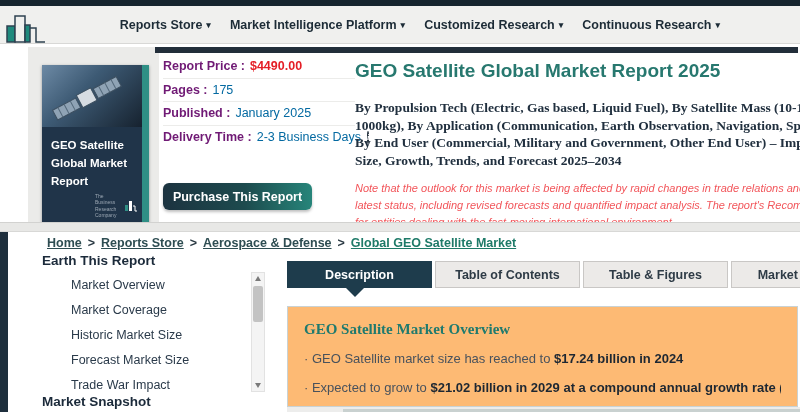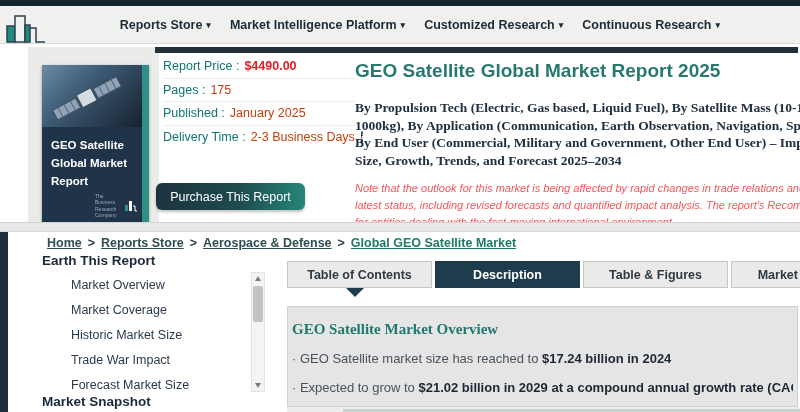--- a/index.html
+++ b/index.html
@@ -21,27 +21,27 @@
   .cover-teal { position:absolute; right:0; top:0; width:7px; height:100%; background:#2f8f85; }
   .cover-photo { position:absolute; left:0; top:0; width:100px; height:62px; background:linear-gradient(135deg,#6d8aa5 0%,#3d5a74 40%,#16222f 100%); overflow:hidden; }
   .cover-title { position:absolute; left:0; top:72px; width:100px; padding:0 9px; font-size:11.5px; font-weight:bold; color:#ffffff; line-height:1.55; }
   .cover-brand { position:absolute; right:12px; bottom:9px; display:flex; align-items:center; gap:3px; }
   .cover-brand-text { width:27px; font-size:5px; line-height:1.25; color:#9aa6b2; }
   
   .details-topbar { position:absolute; left:155px; top:47px; width:643px; height:6px; background:#222e3a; }
   .details { position:absolute; left:163px; top:55px; width:192px; }
   .detail-row { display:flex; align-items:center; height:23.5px; font-size:12.5px; border-bottom:1px solid #ececea; }
   .detail-row:last-child { border-bottom:none; }
-  .detail-label { font-weight:normal; color:#0f766e; margin-right:5px; white-space:nowrap; }
-  .detail-value { color:#c2410c; white-space:nowrap; }
+  .detail-label { font-weight:bold; color:#701a75; margin-right:5px; white-space:nowrap; }
+  .detail-value { color:#0369a1; white-space:nowrap; }
   .detail-value.red { color:#e41e26; font-weight:bold; }
   .info-icon { display:inline-block; width:13px; height:13px; margin-left:6px; border-radius:50%; background:#1c2a36; color:#fff; font-family:"Liberation Serif",serif; font-style:italic; font-weight:bold; font-size:9px; line-height:13px; text-align:center; cursor:pointer; }
-  .purchase-btn { position:absolute; left:156px; top:183px; width:149px; height:27px; border:none; border-radius:6px; cursor:pointer;
+  .purchase-btn { position:absolute; left:163px; top:183px; width:149px; height:27px; border:none; border-radius:6px; cursor:pointer;
     background:linear-gradient(90deg,#1c3340 0%,#1d4b4e 55%,#27857a 100%);
-    color:#fff; font-family:"Liberation Sans",sans-serif; font-weight:normal; font-size:12.5px; box-shadow:0 2px 3px rgba(0,0,0,.25); }
+    color:#fff; font-family:"Liberation Sans",sans-serif; font-weight:bold; font-size:12.5px; box-shadow:0 2px 3px rgba(0,0,0,.25); }
   
   .report-title { position:absolute; left:355px; top:60px; font-size:19px; font-weight:bold; color:#27786f; white-space:nowrap; }
   .report-desc { position:absolute; left:355px; top:99px; width:445px; font-family:"Liberation Serif",serif; font-weight:bold; font-size:13.5px; line-height:17.5px; color:#21303f; }
   .report-desc div { white-space:nowrap; overflow:hidden; }
   .report-note { position:absolute; left:355px; top:180px; width:445px; font-style:italic; font-size:11px; line-height:17px; color:#f2555a; }
   .report-note div { white-space:nowrap; overflow:hidden; }
   
   .band { position:absolute; left:0; top:222px; width:800px; height:10px; background:#e8e8e6; border-top:1px solid #d2d2d0; border-bottom:1px solid #d8d8d6; }
   .left-strip { position:absolute; left:0; top:232px; width:8px; height:180px; background:#1e2f3d; }
   
@@ -58,21 +58,21 @@
   .sb-arrow.up { top:0; } .sb-arrow.down { bottom:0; }
   .tri-up { width:0; height:0; border-left:3.5px solid transparent; border-right:3.5px solid transparent; border-bottom:5px solid #7a7a7a; }
   .tri-down { width:0; height:0; border-left:3.5px solid transparent; border-right:3.5px solid transparent; border-top:5px solid #7a7a7a; }
   .sb-thumb { position:absolute; left:1px; top:13px; width:10px; height:36px; background:#c3c3c3; border-radius:2px; cursor:grab; }
   
   .tabs { position:absolute; left:287px; top:261px; display:flex; gap:3px; }
   .tab { width:145px; height:27px; display:flex; align-items:center; justify-content:center; background:#eceae8; border:1px solid #c9c7c5; font-size:12.5px; font-weight:bold; color:#2e3b46; cursor:pointer; white-space:nowrap; }
   .tab.active { background:#1e3c4c; border-color:#1e3c4c; color:#fff; }
   .tab-notch { position:absolute; left:346px; top:288px; width:0; height:0; border-left:9px solid transparent; border-right:9px solid transparent; border-top:9px solid #1e3c4c; }
   
-  .content-box { position:absolute; left:287px; top:306px; width:511px; height:101px; background:#e5e5e5; border:1px solid #c9d2d4; padding:14px 4px; }
+  .content-box { position:absolute; left:287px; top:306px; width:511px; height:101px; background:#fdba74; border:1px solid #c9d2d4; padding:14px 16px; }
   .ov-heading { font-family:"Liberation Serif",serif; font-weight:bold; font-size:15px; color:#1f7a6e; margin-bottom:13px; white-space:nowrap; }
   .ov-bullet { font-size:13px; color:#49525c; margin-bottom:14px; white-space:nowrap; overflow:hidden; }
   .ov-bullet b { color:#1d2732; }
   .below-box { position:absolute; left:287px; top:407px; width:513px; height:5px; background:#ededec; }
   .bottom-line { position:absolute; left:343px; top:409px; width:457px; height:3px; background:#b6c1c1; opacity:.65; }
 </style>
 </head>
 <body>
 
 <div class="topstrip"></div>
@@ -180,37 +180,37 @@
   <span class="crumb">Aerospace &amp; Defense</span>
   <span class="crumb-sep">&gt;</span>
   <span class="crumb current">Global GEO Satellite Market</span>
 </div>
 
 <div class="side-header" style="top:253px;">Earth This Report</div>
 <div class="side-list">
   <div class="side-item">Market Overview</div>
   <div class="side-item">Market Coverage</div>
   <div class="side-item">Historic Market Size</div>
+  <div class="side-item">Forecast Market Size</div>
   <div class="side-item">Trade War Impact</div>
-  <div class="side-item">Forecast Market Size</div>
 </div>
 <div class="scrollbar">
   <div class="sb-arrow up">
       <div class="tri-up"></div>
     </div>
   <div class="sb-thumb"></div>
   <div class="sb-arrow down">
       <div class="tri-down"></div>
     </div>
 </div>
 <div class="side-header" style="top:394px;">Market Snapshot</div>
 
 <div class="tabs">
+  <div class="tab active">Description</div>
   <div class="tab">Table of Contents</div>
-  <div class="tab active">Description</div>
   <div class="tab">Table &amp; Figures</div>
   <div class="tab">Market Insights</div>
 </div>
 <div class="tab-notch"></div>
 
 <div class="content-box">
   <div class="ov-heading">GEO Satellite Market Overview</div>
   <div class="ov-bullet">
     <span>· GEO Satellite market size has reached to </span><b>$17.24 billion in 2024</b>
   </div>

